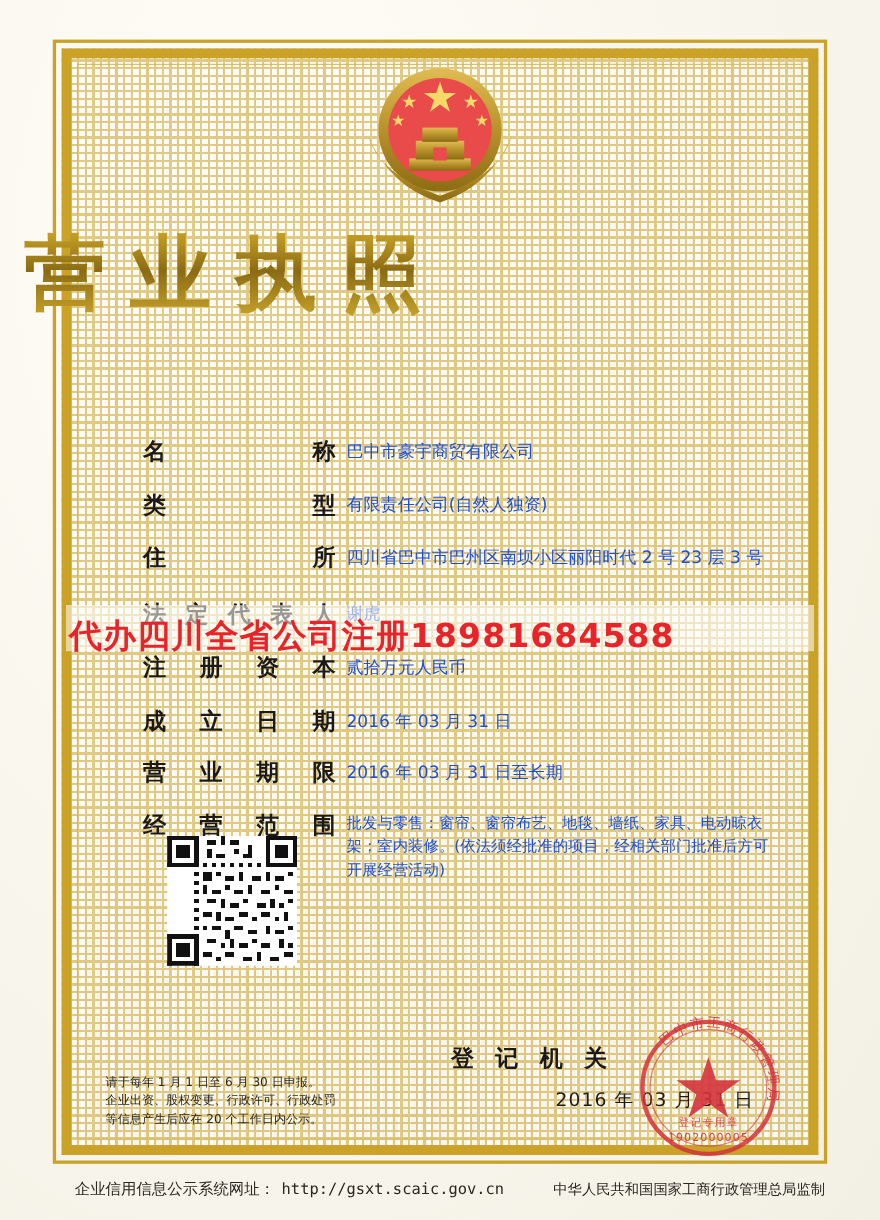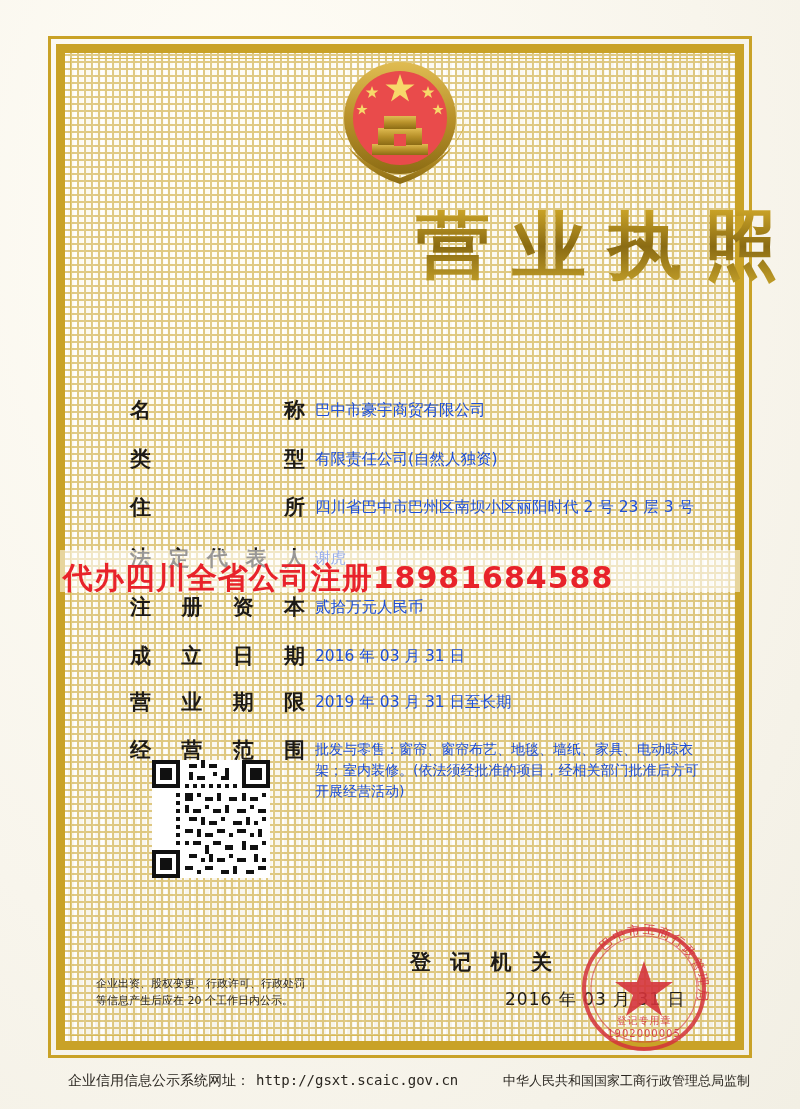--- a/index.html
+++ b/index.html
@@ -91,22 +91,22 @@
     width: 156px;
     height: 145px;
   }
 
   
   .title {
     position: absolute;
     left: 0;
     top: 210px;
     width: 800px;
-    text-align: right;
-    font-family: Liberation Mono, monospace;
+    text-align: left;
+    font-family: Liberation Serif, serif;
     font-size: 74px;
     font-weight: bold;
     letter-spacing: 22px;
     text-indent: 22px;
     color: #8a6b13;
     background: linear-gradient(180deg, #c9a227 0%, #8a6b13 45%, #caa62c 100%);
     -webkit-background-clip: text;
     background-clip: text;
     -webkit-text-fill-color: transparent;
     line-height: 1.1;
@@ -380,21 +380,21 @@
       <div class="field-value">2016 年 03 月 31 日</div>
     </div>
 
     <div class="field-row" id="row-term">
       <div class="field-label">
         <span>营</span>
         <span>业</span>
         <span>期</span>
         <span>限</span>
       </div>
-      <div class="field-value">2019 年 03 月 31 日至长期</div>
+      <div class="field-value">2016 年 03 月 31 日至长期</div>
     </div>
 
     <div class="field-row" id="row-scope">
       <div class="field-label">
         <span>经</span>
         <span>营</span>
         <span>范</span>
         <span>围</span>
       </div>
       <div class="field-value small">批发与零售：窗帘、窗帘布艺、地毯、墙纸、家具、电动晾衣架；室内装修。(依法须经批准的项目，经相关部门批准后方可开展经营活动)</div>
@@ -503,20 +503,21 @@
         <rect x="13" y="26" width="2" height="1"></rect>
           <rect x="17" y="27" width="2" height="1"></rect>
         <rect x="20" y="26" width="1" height="2"></rect>
           <rect x="23" y="27" width="2" height="1"></rect>
         <rect x="26" y="26" width="2" height="1"></rect>
       </g>
     </svg>
   </div>
 
   <div class="footer-note">
+    <div>请于每年 1 月 1 日至 6 月 30 日申报。</div>
     <div>企业出资、股权变更、行政许可、行政处罚</div>
     <div>等信息产生后应在 20 个工作日内公示。</div>
   </div>
 
   <div class="authority">登 记 机 关</div>
   <div class="issue-date">2016 年      03 月      31 日</div>
 
   <div class="seal">
     <svg viewBox="0 0 148 148" width="148" height="148">
       <defs>

